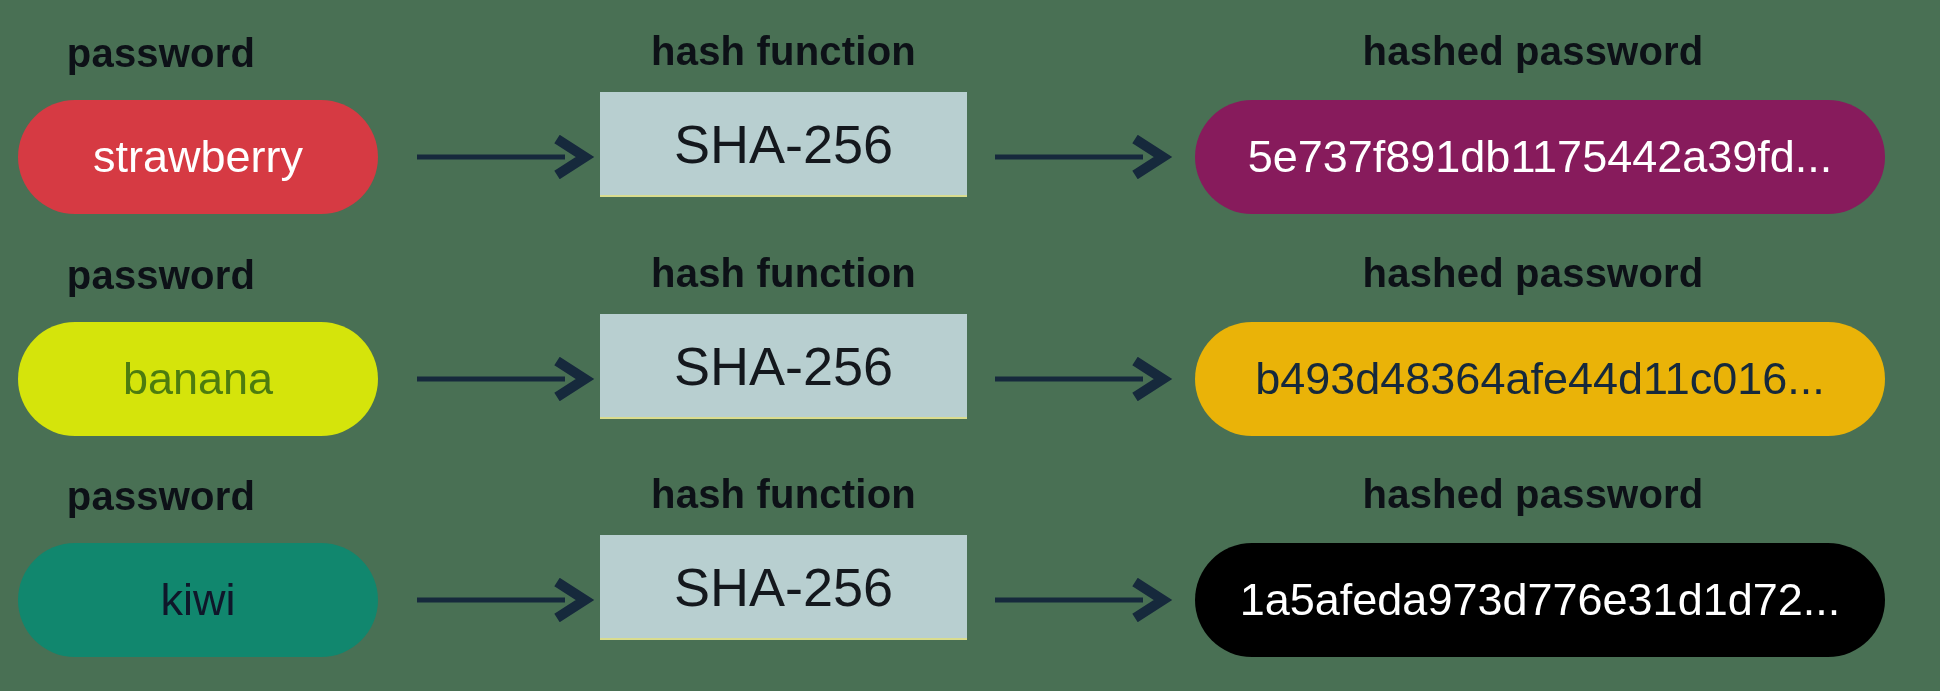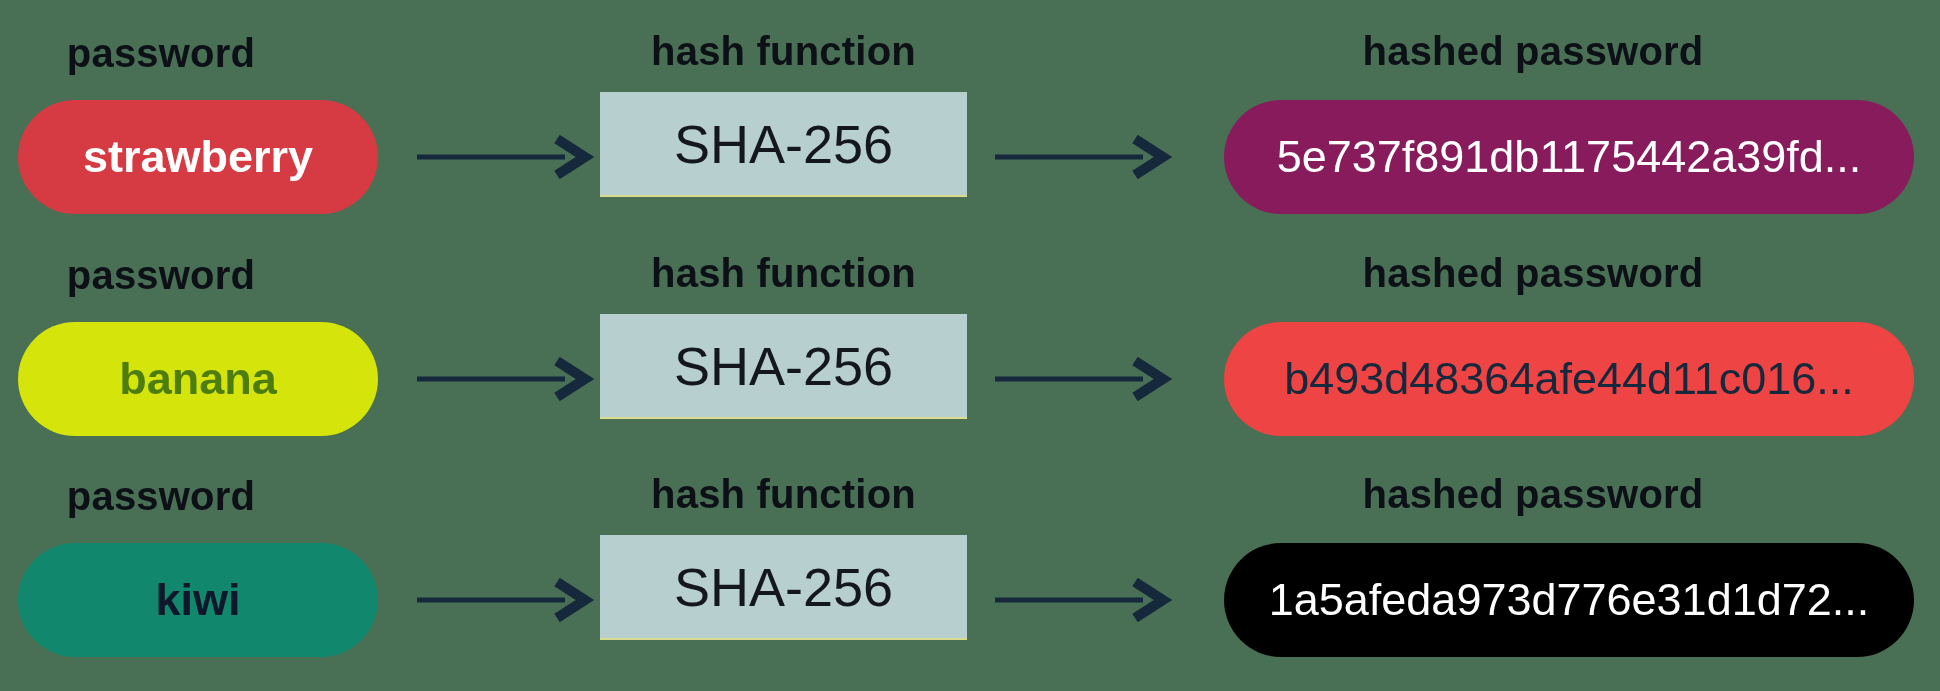--- a/index.html
+++ b/index.html
@@ -41,22 +41,22 @@
     position: absolute;
     top: 70px;
     height: 114px;
     border-radius: 57px;
     display: flex;
     align-items: center;
     justify-content: center;
     font-size: 45px;
     white-space: nowrap;
   }
-  .pill-password { left: 18px;   width: 360px; font-weight: bold; }
-  .pill-hashed   { left: 1224px; width: 690px; }
+  .pill-password { left: 18px;   width: 360px; }
+  .pill-hashed   { left: 1195px; width: 690px; }
 
   .hash-box {
     position: absolute;
     left: 600px;
     top: 62px;
     width: 367px;
     height: 103px;
     display: flex;
     align-items: center;
     justify-content: center;
@@ -119,21 +119,21 @@
     <div class="hash-box" style="background: rgb(184, 207, 208); color: rgb(20, 24, 29);">SHA-256</div>
 
     <div class="arrow arrow-b" style="color: rgb(22, 41, 60);">
       <svg width="180" height="44" viewBox="0 0 180 44">
         <line x1="2" y1="22" x2="150" y2="22" stroke="currentColor" stroke-width="5"></line>
         <polyline points="142,4 170,22 142,40" stroke="currentColor" stroke-width="10" fill="none"></polyline>
       </svg>
     </div>
 
     <div class="lbl lbl-hashed" style="color: rgb(13, 17, 23);">hashed password</div>
-    <div class="pill pill-hashed" style="background: #ef4444; color: rgb(22, 41, 60);">b493d48364afe44d11c016...</div>
+    <div class="pill pill-hashed" style="background: #eab308; color: rgb(22, 41, 60);">b493d48364afe44d11c016...</div>
   </section>
 
   <section class="row row-3">
     <div class="lbl lbl-password" style="color: rgb(13, 17, 23);">password</div>
     <div class="pill pill-password" style="background: rgb(17, 135, 110); color: #0f172a;">kiwi</div>
 
     <div class="arrow arrow-a" style="color: rgb(22, 41, 60);">
       <svg width="180" height="44" viewBox="0 0 180 44">
         <line x1="2" y1="22" x2="150" y2="22" stroke="currentColor" stroke-width="5"></line>
         <polyline points="142,4 170,22 142,40" stroke="currentColor" stroke-width="10" fill="none"></polyline>

